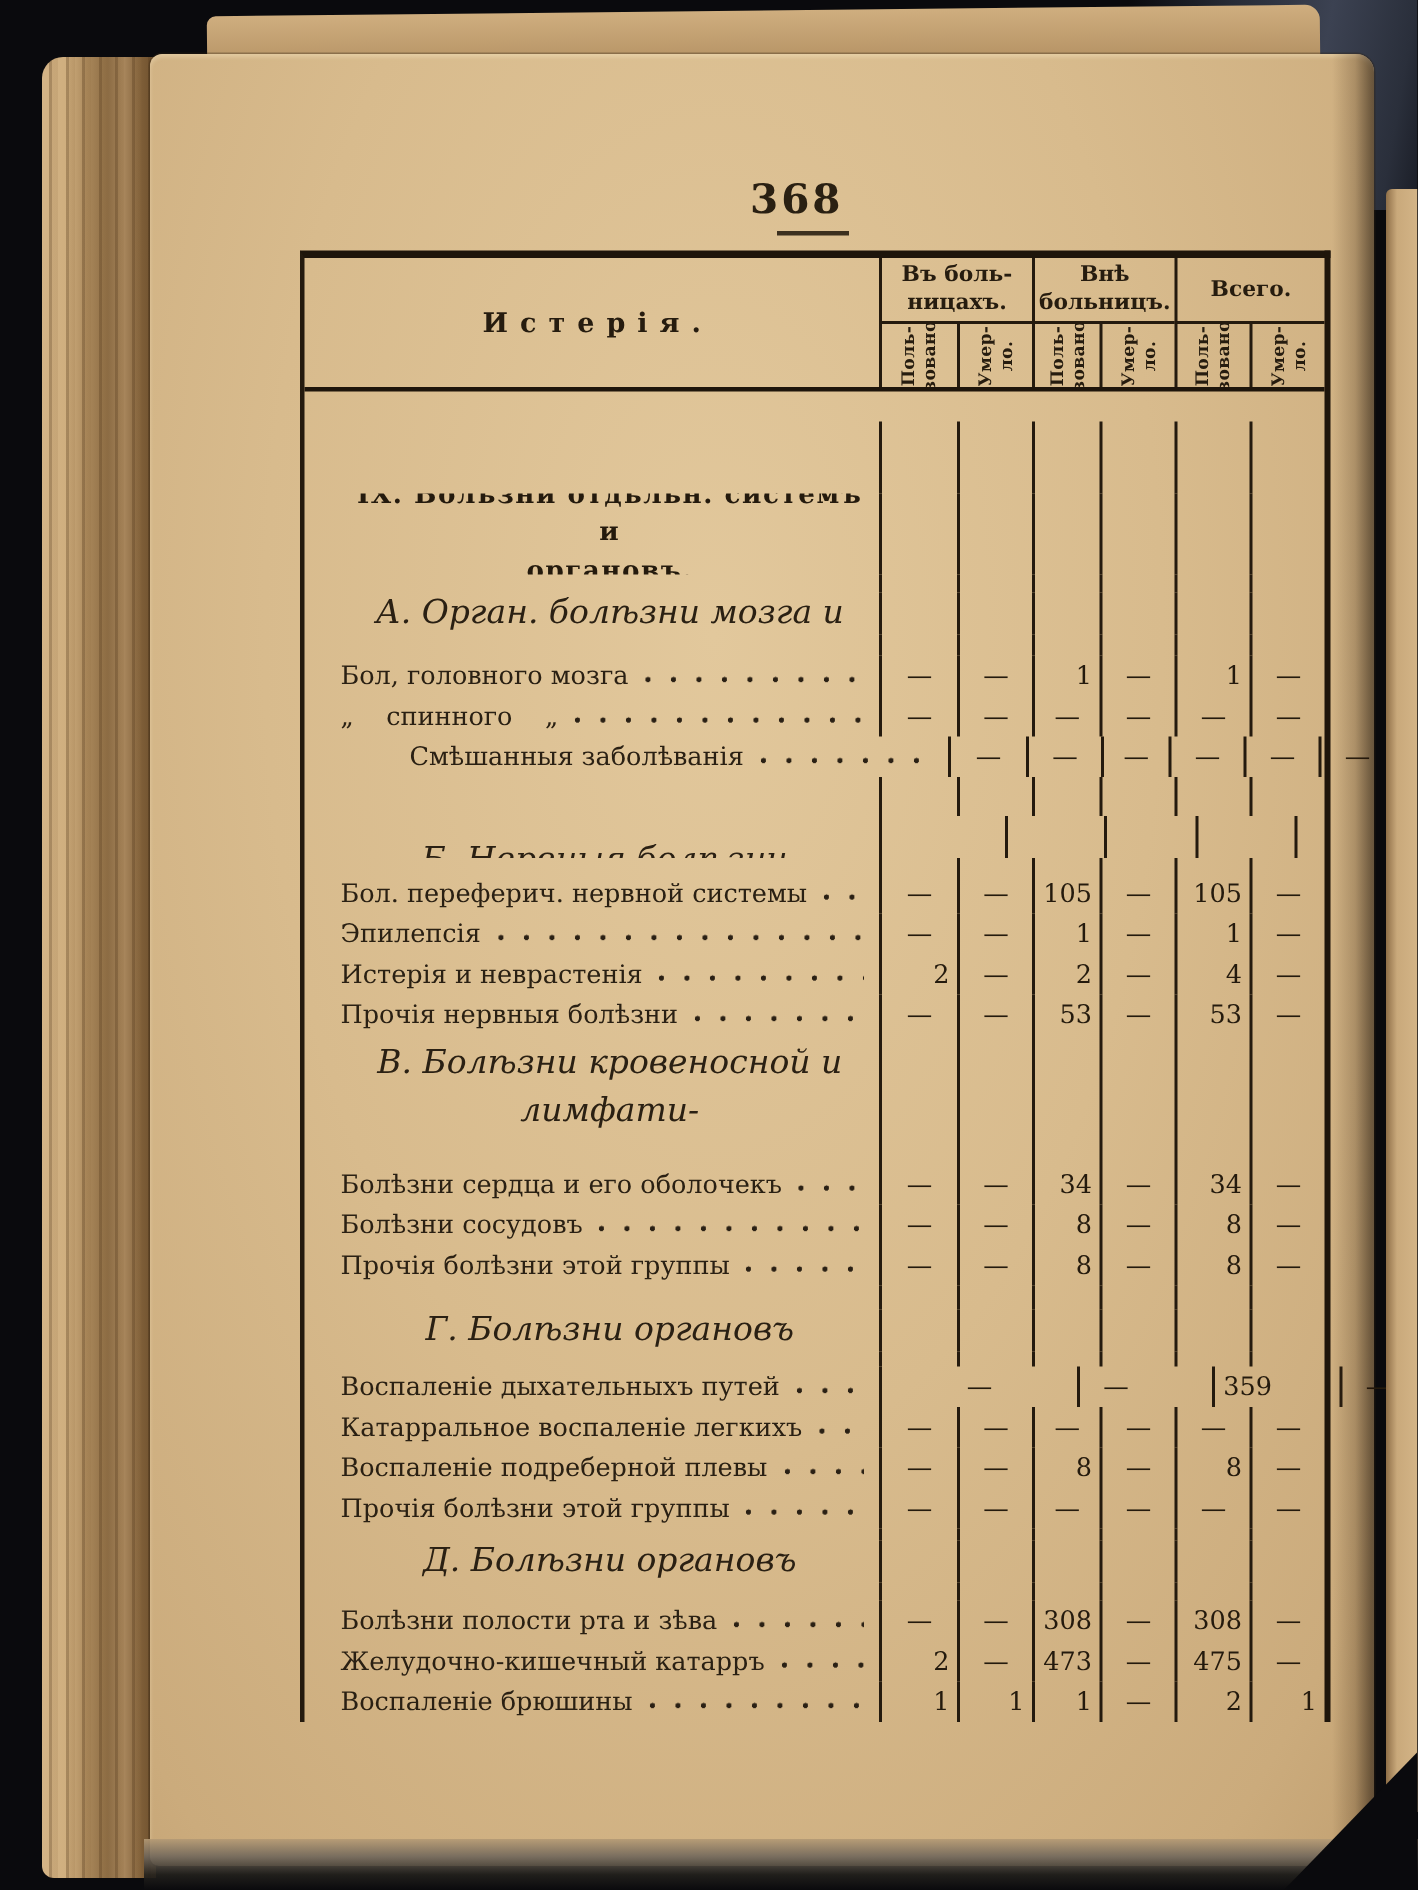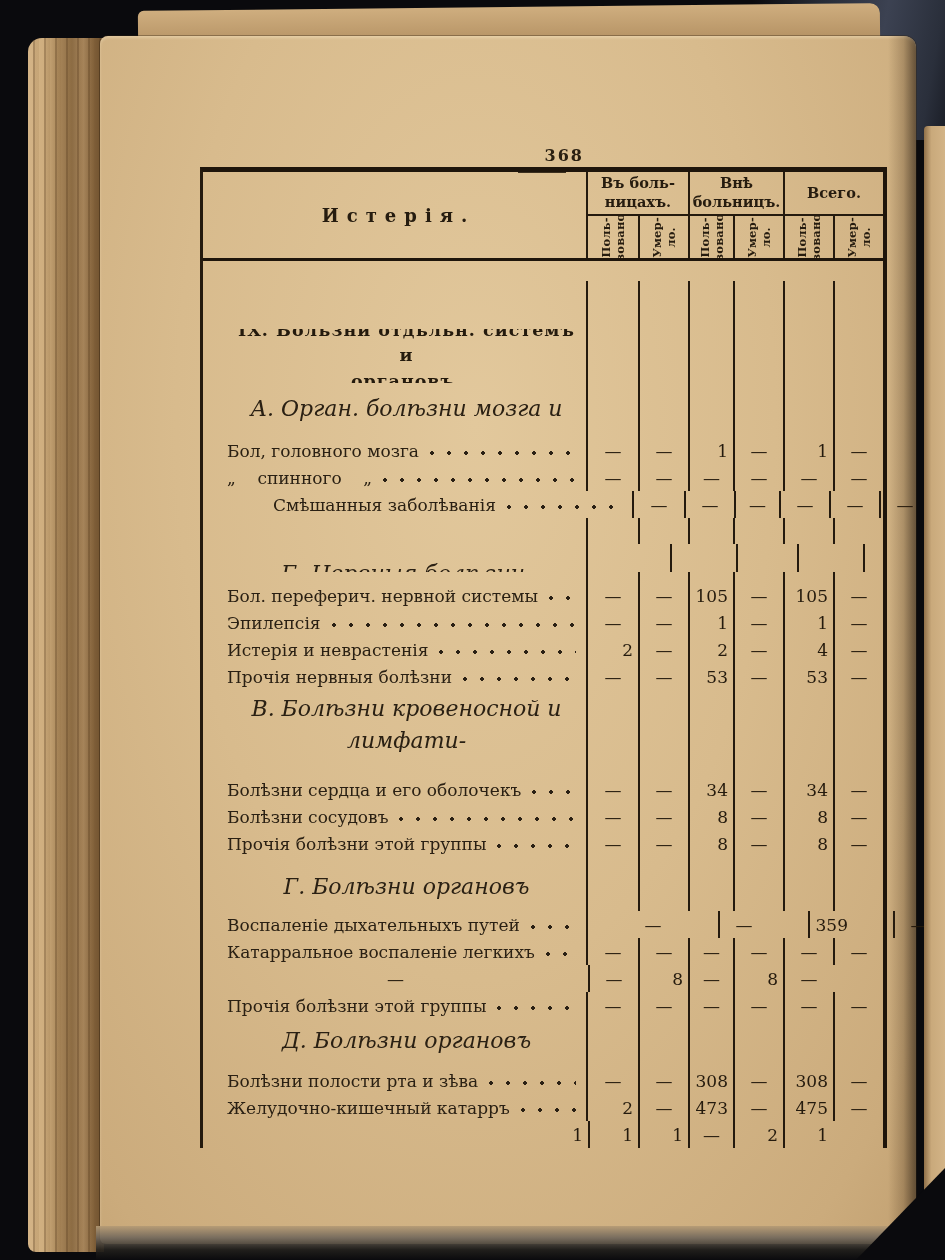--- a/index.html
+++ b/index.html
@@ -54,23 +54,22 @@
     opacity:.9;
   }
   .corner-br {
     position:absolute; left:856px; top:1168px; width:89px; height:92px;
     background:#0a0a0d; clip-path:polygon(100% 0, 100% 100%, 0 100%);
   }
 
   
   .page-number {
     position:absolute; left:400px; top:82px; width:84px;
-    text-align:right; font-size:16px; font-weight:bold; letter-spacing:2px;
+    text-align:left; font-size:27px; font-weight:bold; letter-spacing:2px;
     color:#2a2012;
-    margin-top:28px;
   }
   .page-number .underline {
     width:48px; height:2.5px; background:#2a2012; margin:5px auto 0; opacity:.9;
   }
 
   
   .dtable {
     position:absolute; left:100px; top:131px; width:687px;
     border-top:5px solid #1e150b;
     border-left:3px solid #241a0e;
@@ -609,20 +608,24 @@
             <div class="val dash">—</div>
           </div>
           <div class="cell vcell">
             <div class="val dash">—</div>
           </div>
           <div class="cell vcell">
             <div class="val dash">—</div>
           </div>
         </div>
         <div class="grid7 trow" style="height: 27px;">
+          <div class="cell label-cell">
+            <div class="row-label">Воспаленіе подреберной плевы</div>
+            <div class="dot-leader"></div>
+          </div>
           <div class="cell vcell first">
             <div class="val dash">—</div>
           </div>
           <div class="cell vcell">
             <div class="val dash">—</div>
           </div>
           <div class="cell vcell">
             <div class="val num">8</div>
           </div>
           <div class="cell vcell">
@@ -730,20 +733,24 @@
             <div class="val dash">—</div>
           </div>
           <div class="cell vcell">
             <div class="val num">475</div>
           </div>
           <div class="cell vcell">
             <div class="val dash">—</div>
           </div>
         </div>
         <div class="grid7 trow" style="height: 27px;">
+          <div class="cell label-cell">
+            <div class="row-label">Воспаленіе брюшины</div>
+            <div class="dot-leader"></div>
+          </div>
           <div class="cell vcell first">
             <div class="val num">1</div>
           </div>
           <div class="cell vcell">
             <div class="val num">1</div>
           </div>
           <div class="cell vcell">
             <div class="val num">1</div>
           </div>
           <div class="cell vcell">

